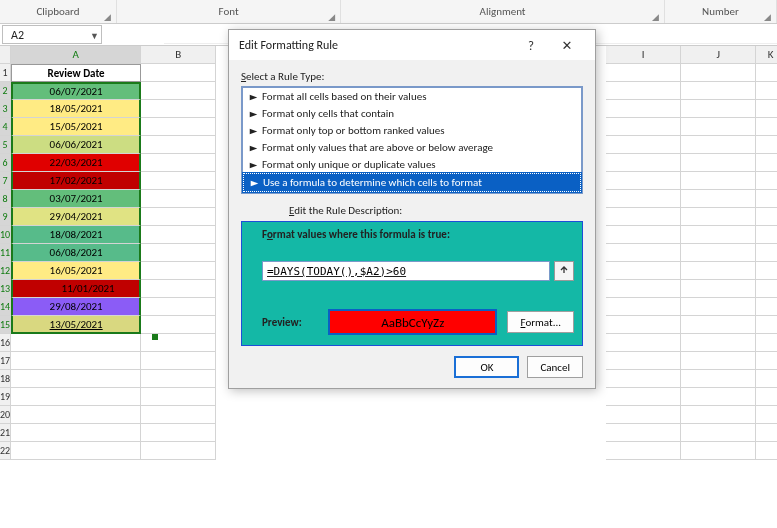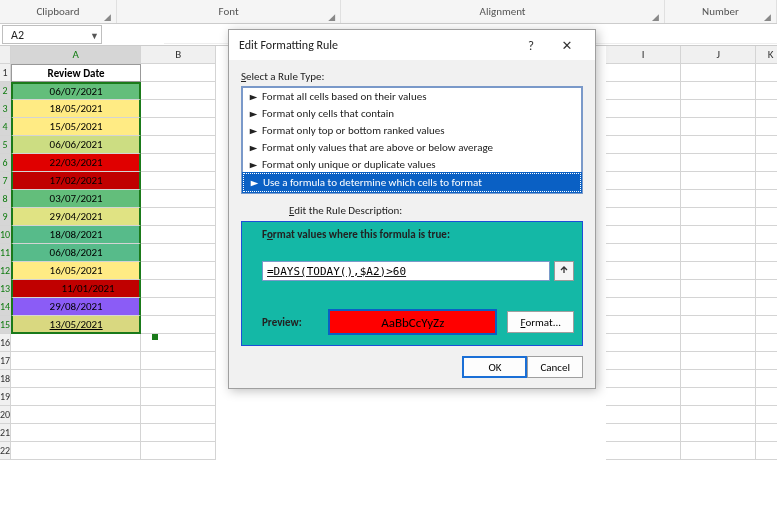--- a/index.html
+++ b/index.html
@@ -57,21 +57,21 @@
   .ruleitem.sel { background:#0a60c4; color:#fff; border:1px dotted #fff; outline:1px solid #0a60c4; }
   .descbox { border:1px solid #1d4ed8; background:#14b8a6; margin-top:4px; padding:6px 8px 10px 20px; }
   .formula-row { display:flex; align-items:center; margin-top:20px;text-decoration:underline; }
   .formula-input { flex:1; height:20px; border:1px solid #7a99c9; background:#fff; padding:1px 4px; font-size:11px; font-family: Consolas, monospace; }
   .collapse-btn { width:20px; height:20px; margin-left:4px; border:1px solid #999; background:#f5f5f5; display:flex; align-items:center; justify-content:center; font-size:10px; cursor:pointer; }
   .prevrow { display:flex; align-items:center; margin-top:28px; gap:10px; }
   .prevlabel { width:56px; }
   .prevswatch { flex:1; height:26px; background:#ff0000; border:2px solid #0a60c4; display:flex; align-items:center; justify-content:center; font-size:13px; color:#000; }
   .formatbtn, .okbtn, .cancelbtn { height:22px; border:1px solid #9f9f9f; background:#fdfdfd; padding:0 12px; font-size:11px; cursor:pointer; }
   .okbtn { border:2px solid #1a6fd6; padding:0 24px; }
-  .dlgbuttons { display:flex; justify-content:flex-end; margin-top:10px; }
+  .dlgbuttons { display:flex; justify-content:flex-end; gap:8px; margin-top:10px; }
   .bold { font-weight:bold; }
 </style>
 </head>
 <body>
 
 <div class="ribbon">
   <div class="ribbon-group g1">
     <span>Clipboard</span>
     <span class="ribbon-launcher">◢</span>
   </div>

